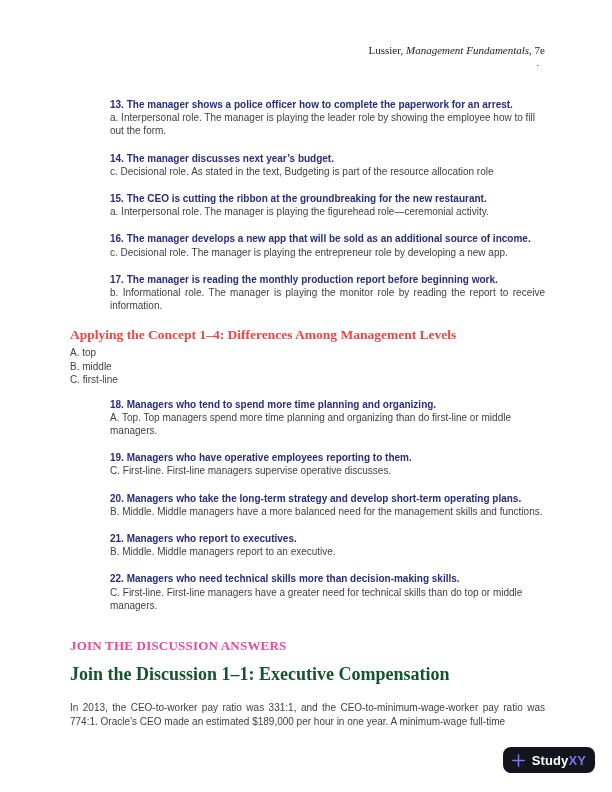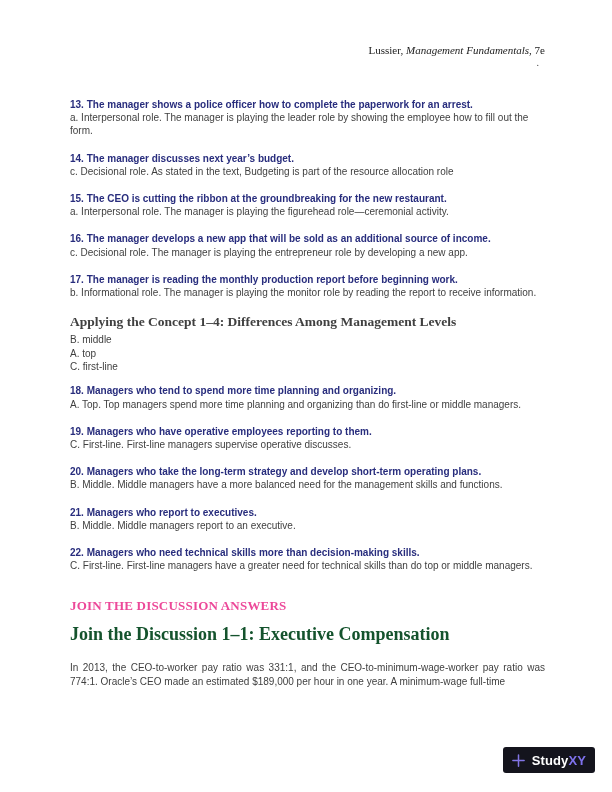--- a/index.html
+++ b/index.html
@@ -29,40 +29,40 @@
   }
   .doc-header .ital { font-style: italic; }
   .doc-header .dot {
     display: block;
     font-size: 10px;
     line-height: 11px;
     color: #4a4a4a;
     padding-right: 6px;
   }
   
-  .qa { margin-bottom: 14px; }
+  .qa { margin-bottom: 14px; margin-left: 40px; }
   .q {
     color: #282d7d;
     font-weight: bold;
     font-size: 10px;
     line-height: 13.2px;
   }
   .a {
     color: #3f3f3f;
     font-size: 10px;
     line-height: 13.2px;
   }
   .justify { text-align: justify; }
   
   .h-concept {
     font-family: "Liberation Serif", serif;
     font-weight: bold;
     font-size: 13.5px;
     line-height: 17px;
-    color: #404040;
+    color: #ef4444;
     margin: 2px 0 3px 0;
   }
   .intro, .option {
     font-size: 10px;
     line-height: 13.4px;
     color: #3f3f3f;
   }
   .options { margin-bottom: 11px; }
   .h-join {
     font-family: "Liberation Serif", serif;
@@ -88,21 +88,21 @@
     color: #3f3f3f;
     text-align: justify;
   }
   
   .badge {
     position: absolute;
     right: 17px;
     bottom: 19px;
     height: 26px;
     background: #14141d;
-    border-radius: 3px;
+    border-radius: 8px;
     display: flex;
     align-items: center;
     padding: 0 9px 0 8px;
     box-sizing: border-box;
     cursor: pointer;
   }
   .badge .plus {
     display: flex;
     align-items: center;
     margin-right: 6px;
@@ -146,22 +146,22 @@
       <div class="a">c. Decisional role. The manager is playing the entrepreneur role by developing a new app.</div>
     </div>
 
     <div class="qa">
       <div class="q">17. The manager is reading the monthly production report before beginning work.</div>
       <div class="a justify">b. Informational role. The manager is playing the monitor role by reading the report to receive information.</div>
     </div>
 
     <h2 class="h-concept">Applying the Concept 1–4: Differences Among Management Levels</h2>
     <div class="options">
+      <div class="option">A. top</div>
       <div class="option">B. middle</div>
-      <div class="option">A. top</div>
       <div class="option">C. first-line</div>
     </div>
 
     <div class="qa">
       <div class="q">18. Managers who tend to spend more time planning and organizing.</div>
       <div class="a">A. Top. Top managers spend more time planning and organizing than do first-line or middle managers.</div>
     </div>
 
     <div class="qa">
       <div class="q">19. Managers who have operative employees reporting to them.</div>

